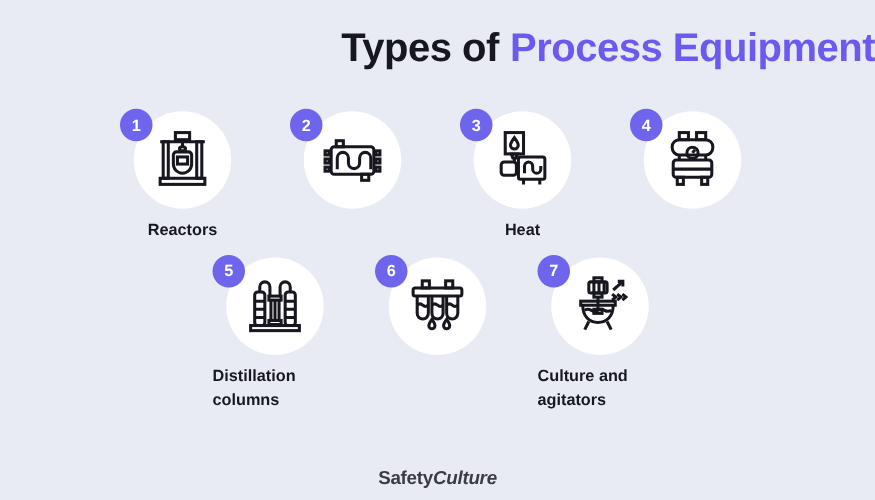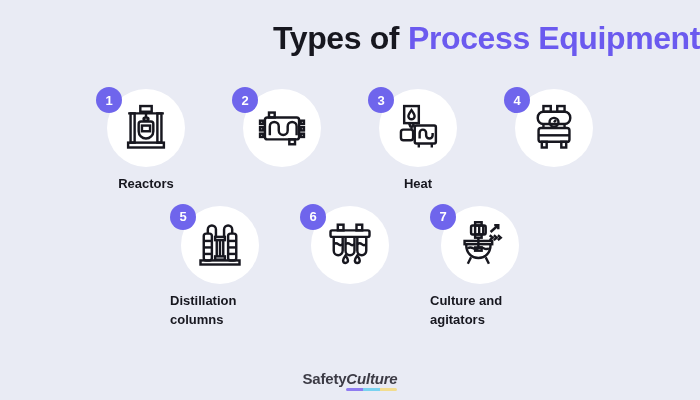--- a/index.html
+++ b/index.html
@@ -39,21 +39,21 @@
   }
   .icon{width:52px;height:52px;color:var(--text);}
   .icon *{vector-effect:none;}
   .label{
     margin-top:8px;max-width:100px;
     font-size:13px;font-weight:700;line-height:1.45;
     text-align:left;color:var(--text);
   }
   .footer{position:absolute;left:0;right:0;bottom:9px;display:flex;justify-content:center;}
   .logo{display:flex;align-items:baseline;font-size:15px;font-weight:700;color:#3C3B45;letter-spacing:-0.2px;}
-  .logo-b-wrap{display:inline-flex;flex-direction:column;}
+  .logo-b-wrap{display:inline-flex;}
   .logo-b{font-style:italic;}
   .logo-underline{display:flex;height:3px;margin-top:1px;border-radius:2px;overflow:hidden;}
 </style>
 </head>
 <body>
 
 <div class="page">
 
   <h1 class="title">
     <span class="t-dark">Types of</span>

